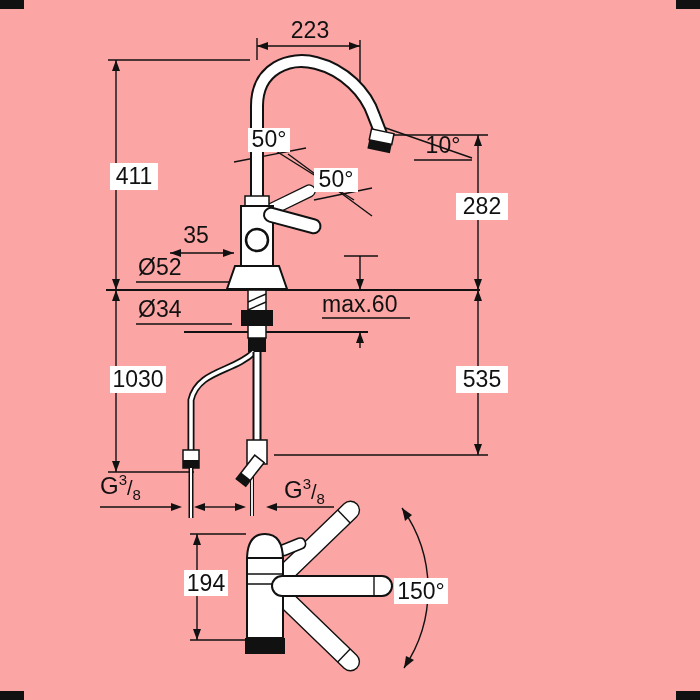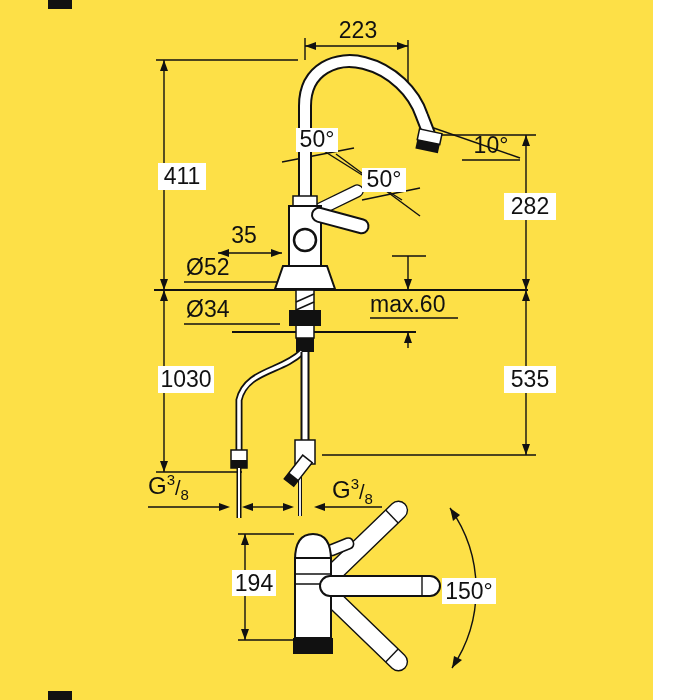--- a/index.html
+++ b/index.html
@@ -1,16 +1,16 @@
 <!DOCTYPE html>
 <html><head>
 <meta charset="utf-8">
 <style>
   html,body{margin:0;padding:0;background:#fff;}
-  .canvas{width:605px;height:700px;position:relative;background:#fde047;overflow:hidden;padding-left:48px;}
+  .canvas{width:700px;height:700px;position:relative;background:#fca5a5;overflow:hidden;}
   svg{display:block;}
   svg text{font-family:"Liberation Sans", sans-serif;fill:#111;}
   .dim{font-size:23px;}
   .thin{stroke:#111;stroke-width:1.4;fill:none;}
   .med{stroke:#111;stroke-width:2;fill:none;}
   .arrow{fill:#111;stroke:none;}
   .part{fill:#fff;stroke:#111;stroke-width:2;}
   .part-thin{fill:#fff;stroke:#111;stroke-width:1.5;}
   .dark{fill:#111;stroke:none;}
   .bg{fill:#fff;stroke:none;}

